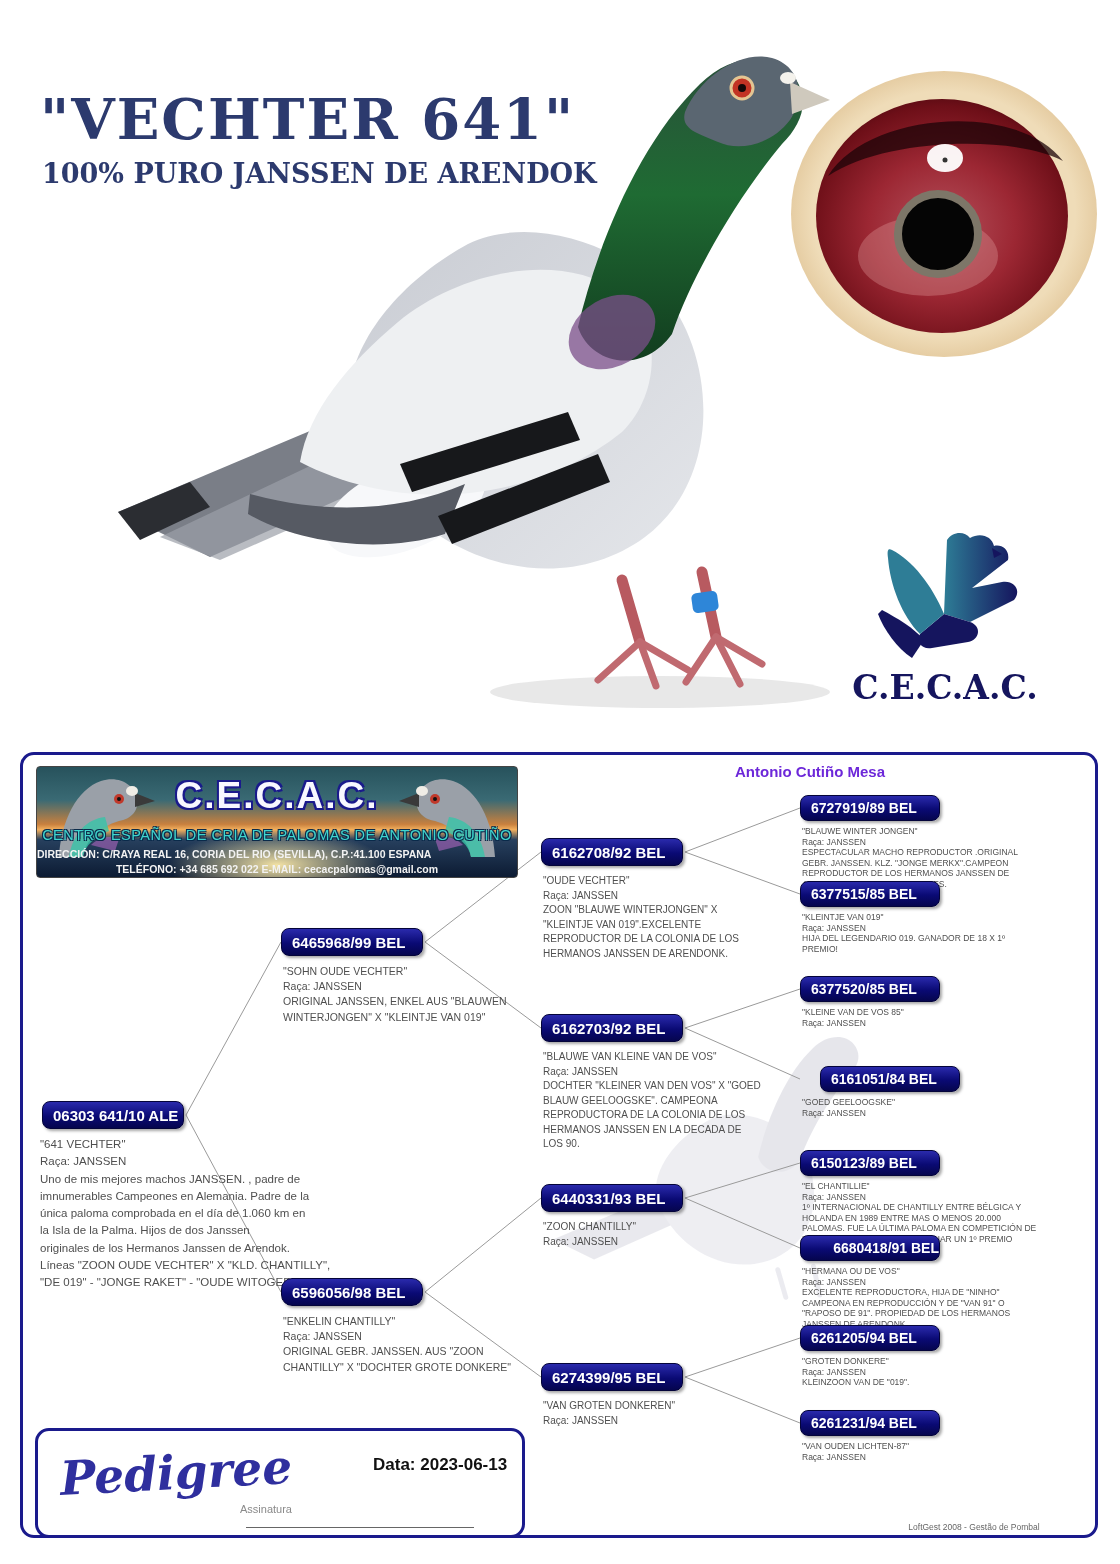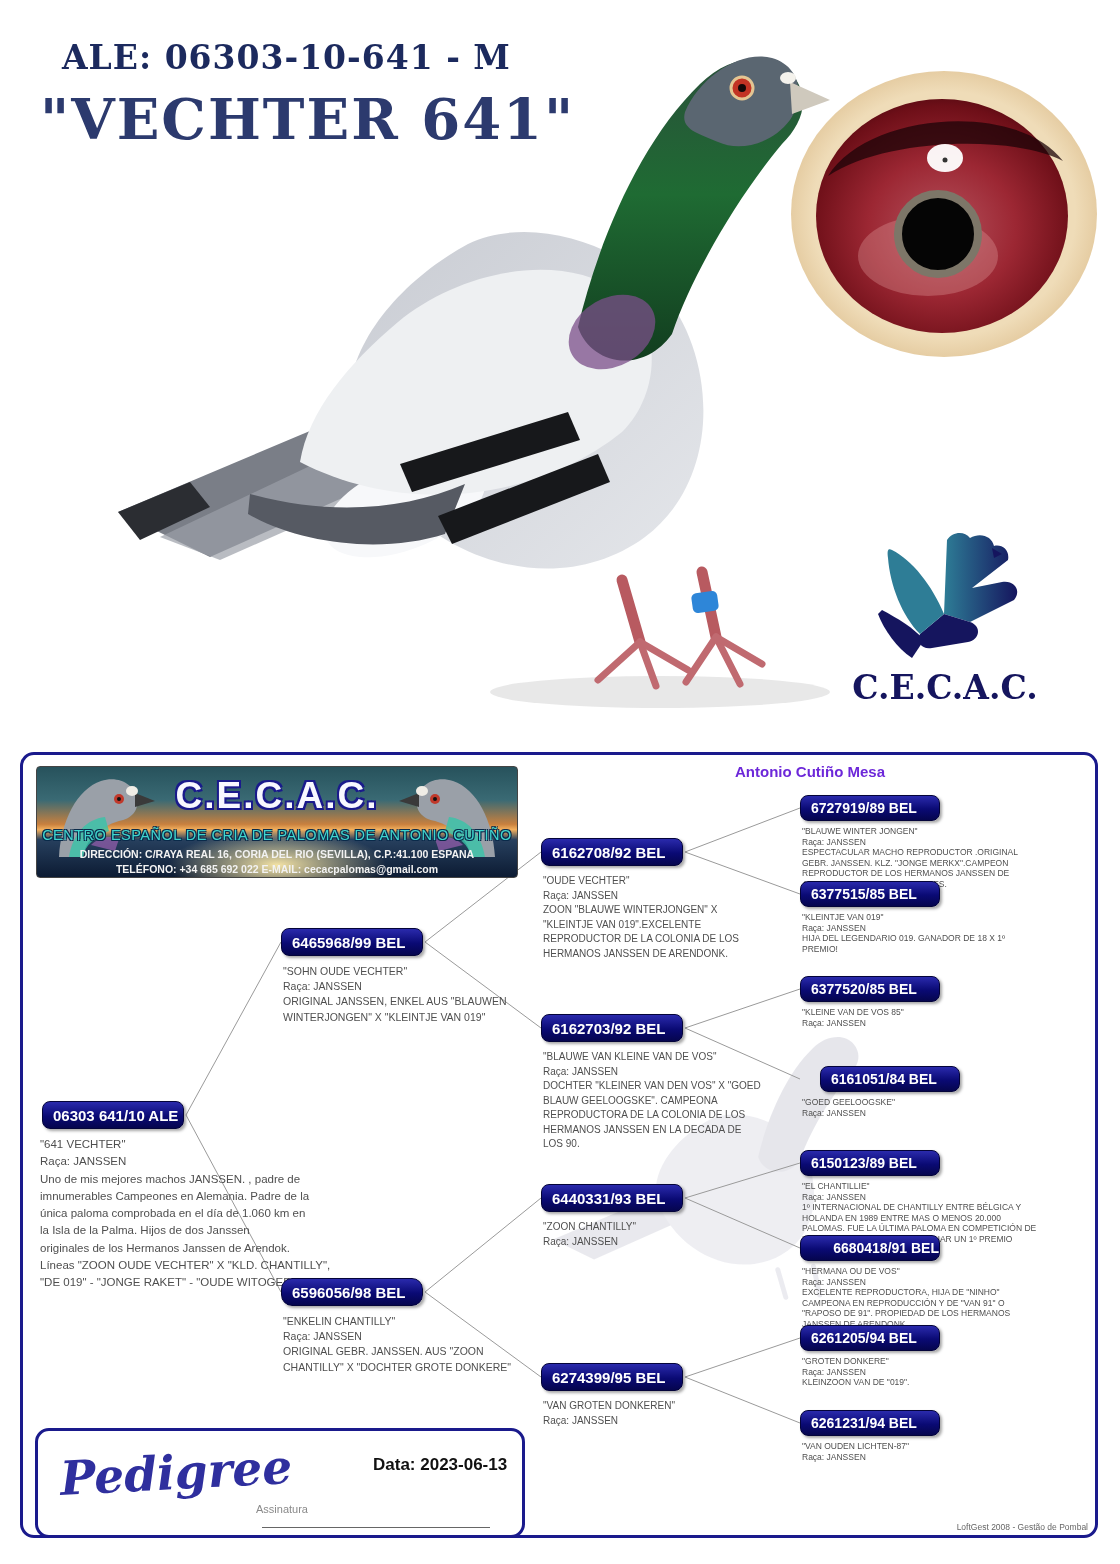--- a/index.html
+++ b/index.html
@@ -24,21 +24,21 @@
       border:1px solid #444;box-sizing:border-box;overflow:hidden;z-index:4;
       background:linear-gradient(180deg,#27525c 0%,#3a6a74 30%,#c8803e 52%,#f3b05e 57%,#27405e 66%,#0c1b33 100%);}
   .banner .sun{position:absolute;left:50%;top:57%;width:220px;height:70px;margin-left:-110px;
       background:radial-gradient(ellipse at center,rgba(255,236,170,.95),rgba(255,200,90,0) 70%);}
   .banner-title{position:absolute;left:0;top:8px;width:100%;text-align:center;font-size:37px;
       font-weight:bold;color:#f8f8ff;letter-spacing:2px;
       text-shadow:-2px -2px 0 #1a1a8c,2px -2px 0 #1a1a8c,-2px 2px 0 #1a1a8c,2px 2px 0 #1a1a8c;}
   .banner-line1{position:absolute;left:0;top:60px;width:100%;text-align:center;font-size:14.5px;
       font-weight:normal;color:#3fd6cf;letter-spacing:.5px;
       text-shadow:-1px -1px 0 #0a2a4a,1px -1px 0 #0a2a4a,-1px 1px 0 #0a2a4a,1px 1px 0 #0a2a4a;}
-  .banner-line2{position:absolute;left:0;top:81px;width:100%;text-align:center;font-size:10.5px;
+  .banner-line2{position:absolute;left:0;top:81px;width:100%;text-align:left;font-size:10.5px;
       font-weight:bold;color:#f2f2f2;}
   .banner-line3{position:absolute;left:0;top:96px;width:100%;text-align:center;font-size:10.5px;
       font-weight:bold;color:#f2f2f2;}
   .banner-head{position:absolute;top:4px;width:120px;height:86px;}
   .banner-head.left{left:2px;}
   .banner-head.right{right:2px;transform:scaleX(-1);}
   .owner{position:absolute;left:690px;top:763px;width:240px;text-align:center;font-size:15px;
       font-weight:bold;color:#6d28d9;z-index:4;}
   
   .box{position:absolute;width:142px;height:28px;box-sizing:border-box;border-radius:8px;
@@ -54,33 +54,33 @@
   .desc.g3{width:220px;font-size:10px;line-height:1.45;}
   .desc.g4{width:238px;font-size:8.5px;line-height:1.24;}
   .lines-svg{position:absolute;left:0;top:0;width:1120px;height:1564px;z-index:3;pointer-events:none;}
   .watermark{position:absolute;left:545px;top:895px;width:330px;height:555px;opacity:.14;z-index:2;}
   
   .foot-box{position:absolute;left:35px;top:1428px;width:490px;height:110px;background:#fff;
       border:3px solid #1a1a8c;border-radius:14px;box-sizing:border-box;z-index:6;}
   .ped-script{position:absolute;left:22px;top:14px;font-family:"DejaVu Serif",serif;
       font-style:italic;font-weight:bold;font-size:47px;color:#2f2f9e;transform:rotate(-3deg);}
   .foot-date{position:absolute;left:335px;top:24px;font-size:17px;font-weight:bold;color:#111;}
-  .foot-sign{position:absolute;left:218px;top:72px;font-size:11px;color:#8a8a8a;}
+  .foot-sign{position:absolute;left:202px;top:72px;font-size:11px;color:#8a8a8a;}
   .sign-line{display:inline-block;width:228px;border-bottom:1px solid #666;height:12px;
       margin-left:6px;}
-  .credit{position:absolute;left:860px;top:1522px;width:228px;text-align:right;font-size:8.5px;
+  .credit{position:absolute;left:860px;top:1522px;width:228px;text-align:center;font-size:8.5px;
       color:#666;z-index:6;}
 </style>
 </head>
 <body>
 
 <div class="page">
 
-  <div class="ring-title">ALE: 06303-10-641  -  M</div>
   <div class="name-title">"VECHTER 641"</div>
+  <div class="sub-title">100% PURO JANSSEN DE ARENDOK</div>
 
   <svg class="pigeon-photo" viewBox="0 0 740 740">
     <defs>
       <linearGradient id="neckG" x1="0" y1="1" x2="0" y2="0">
         <stop offset="0" stop-color="#123d1f"></stop>
           <stop offset=".55" stop-color="#1f6b33"></stop>
           <stop offset="1" stop-color="#29513a"></stop>
       </linearGradient>
       <linearGradient id="bodyG" x1="0" y1="0" x2="1" y2="1">
         <stop offset="0" stop-color="#c9ccd3"></stop>

